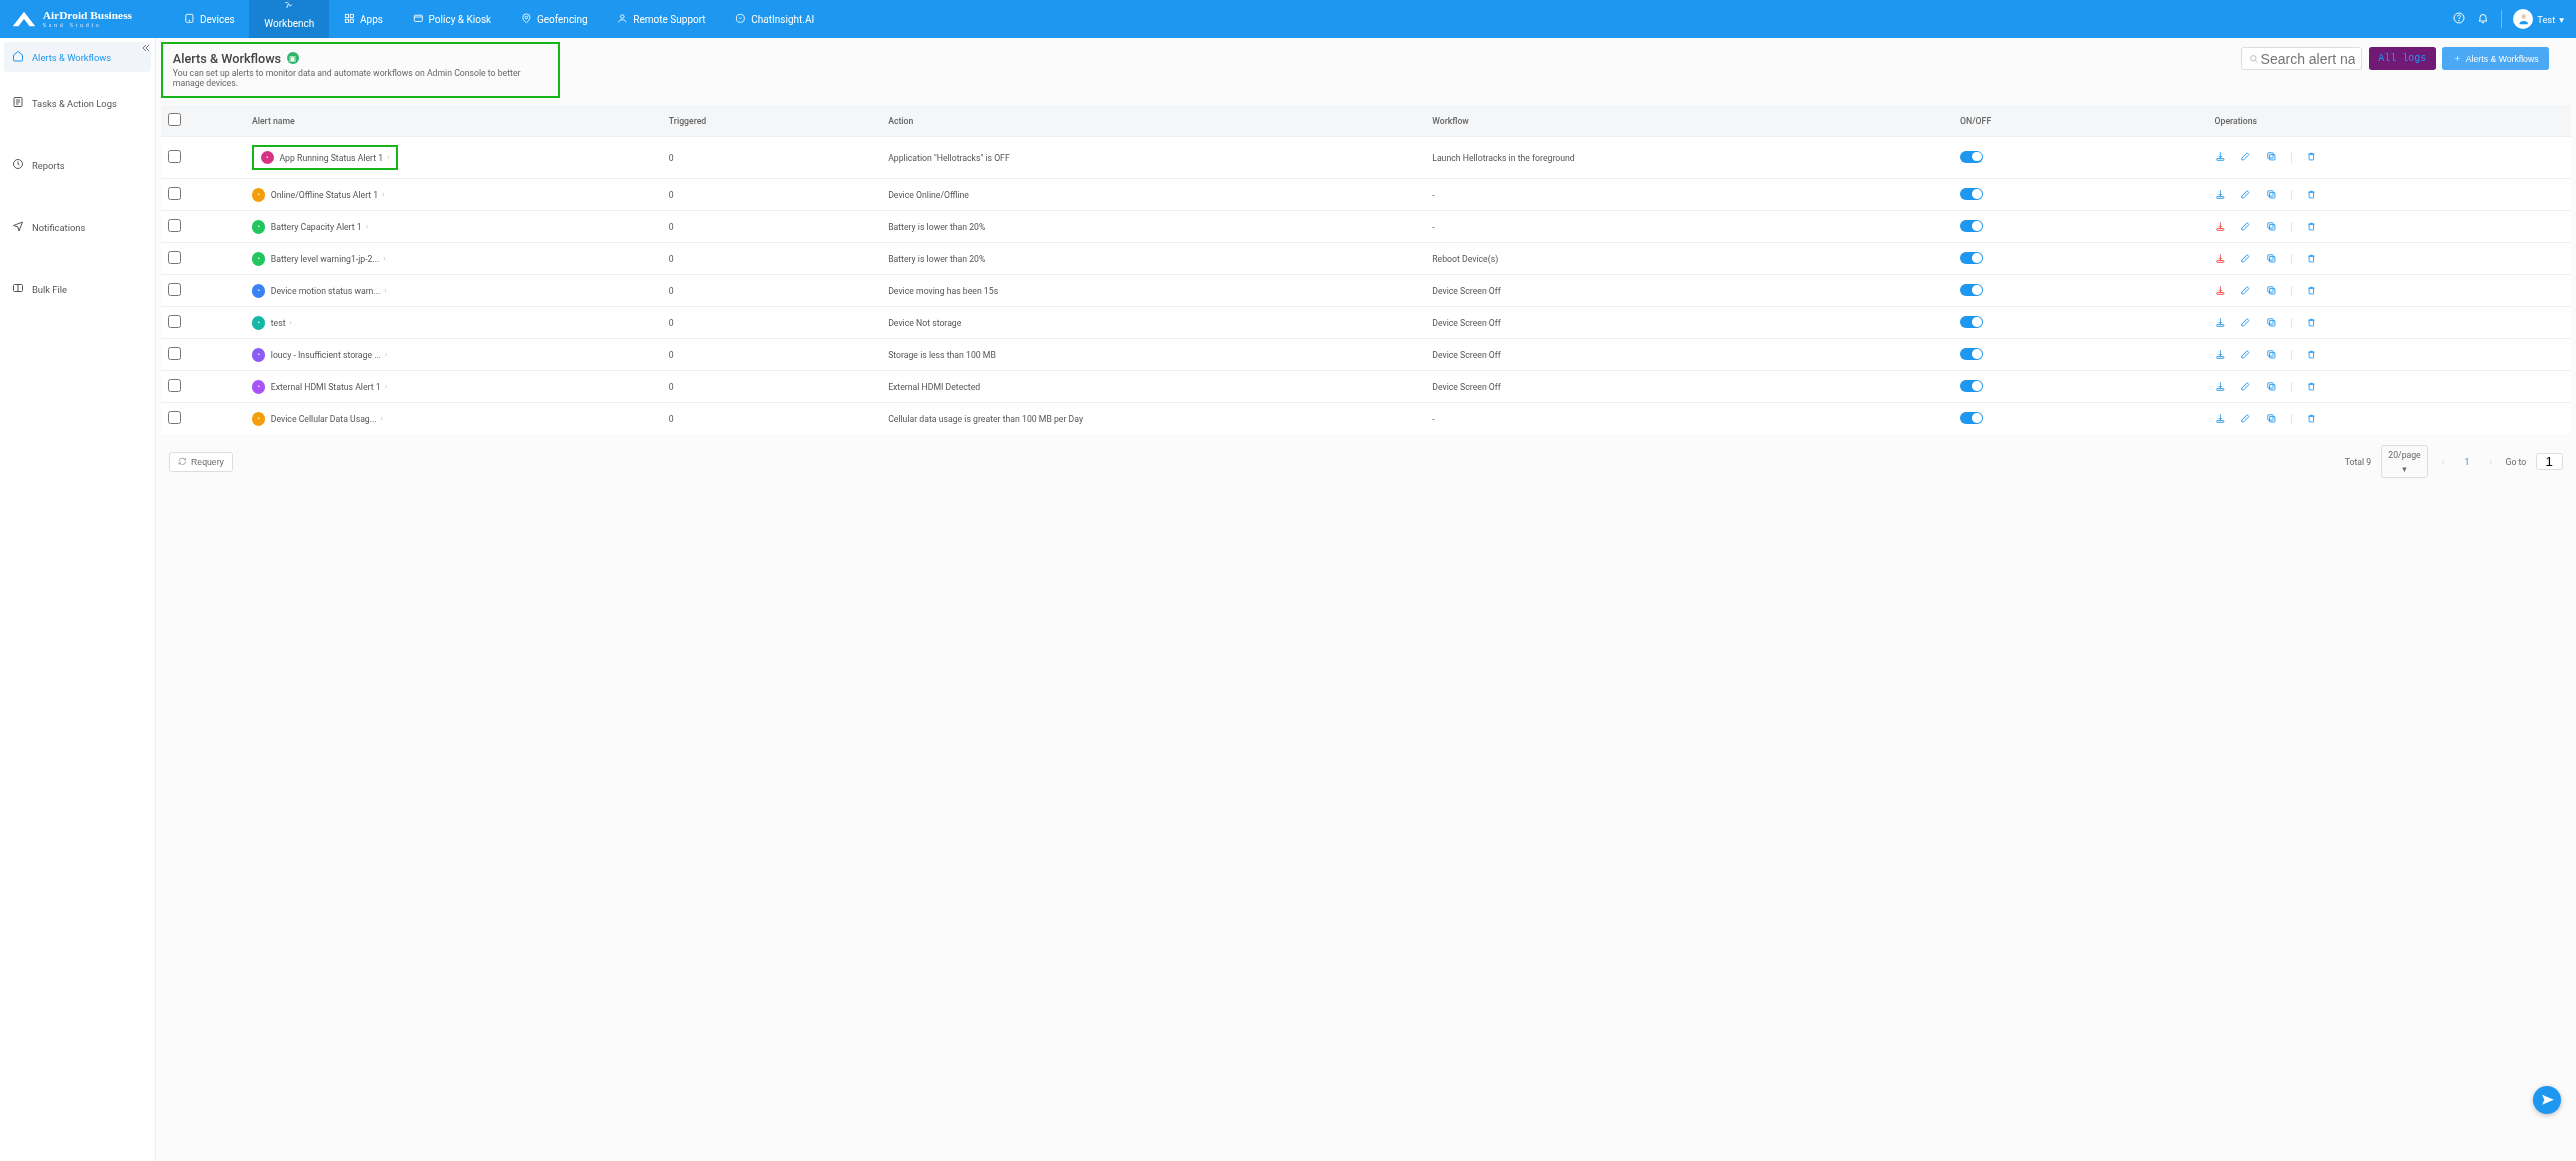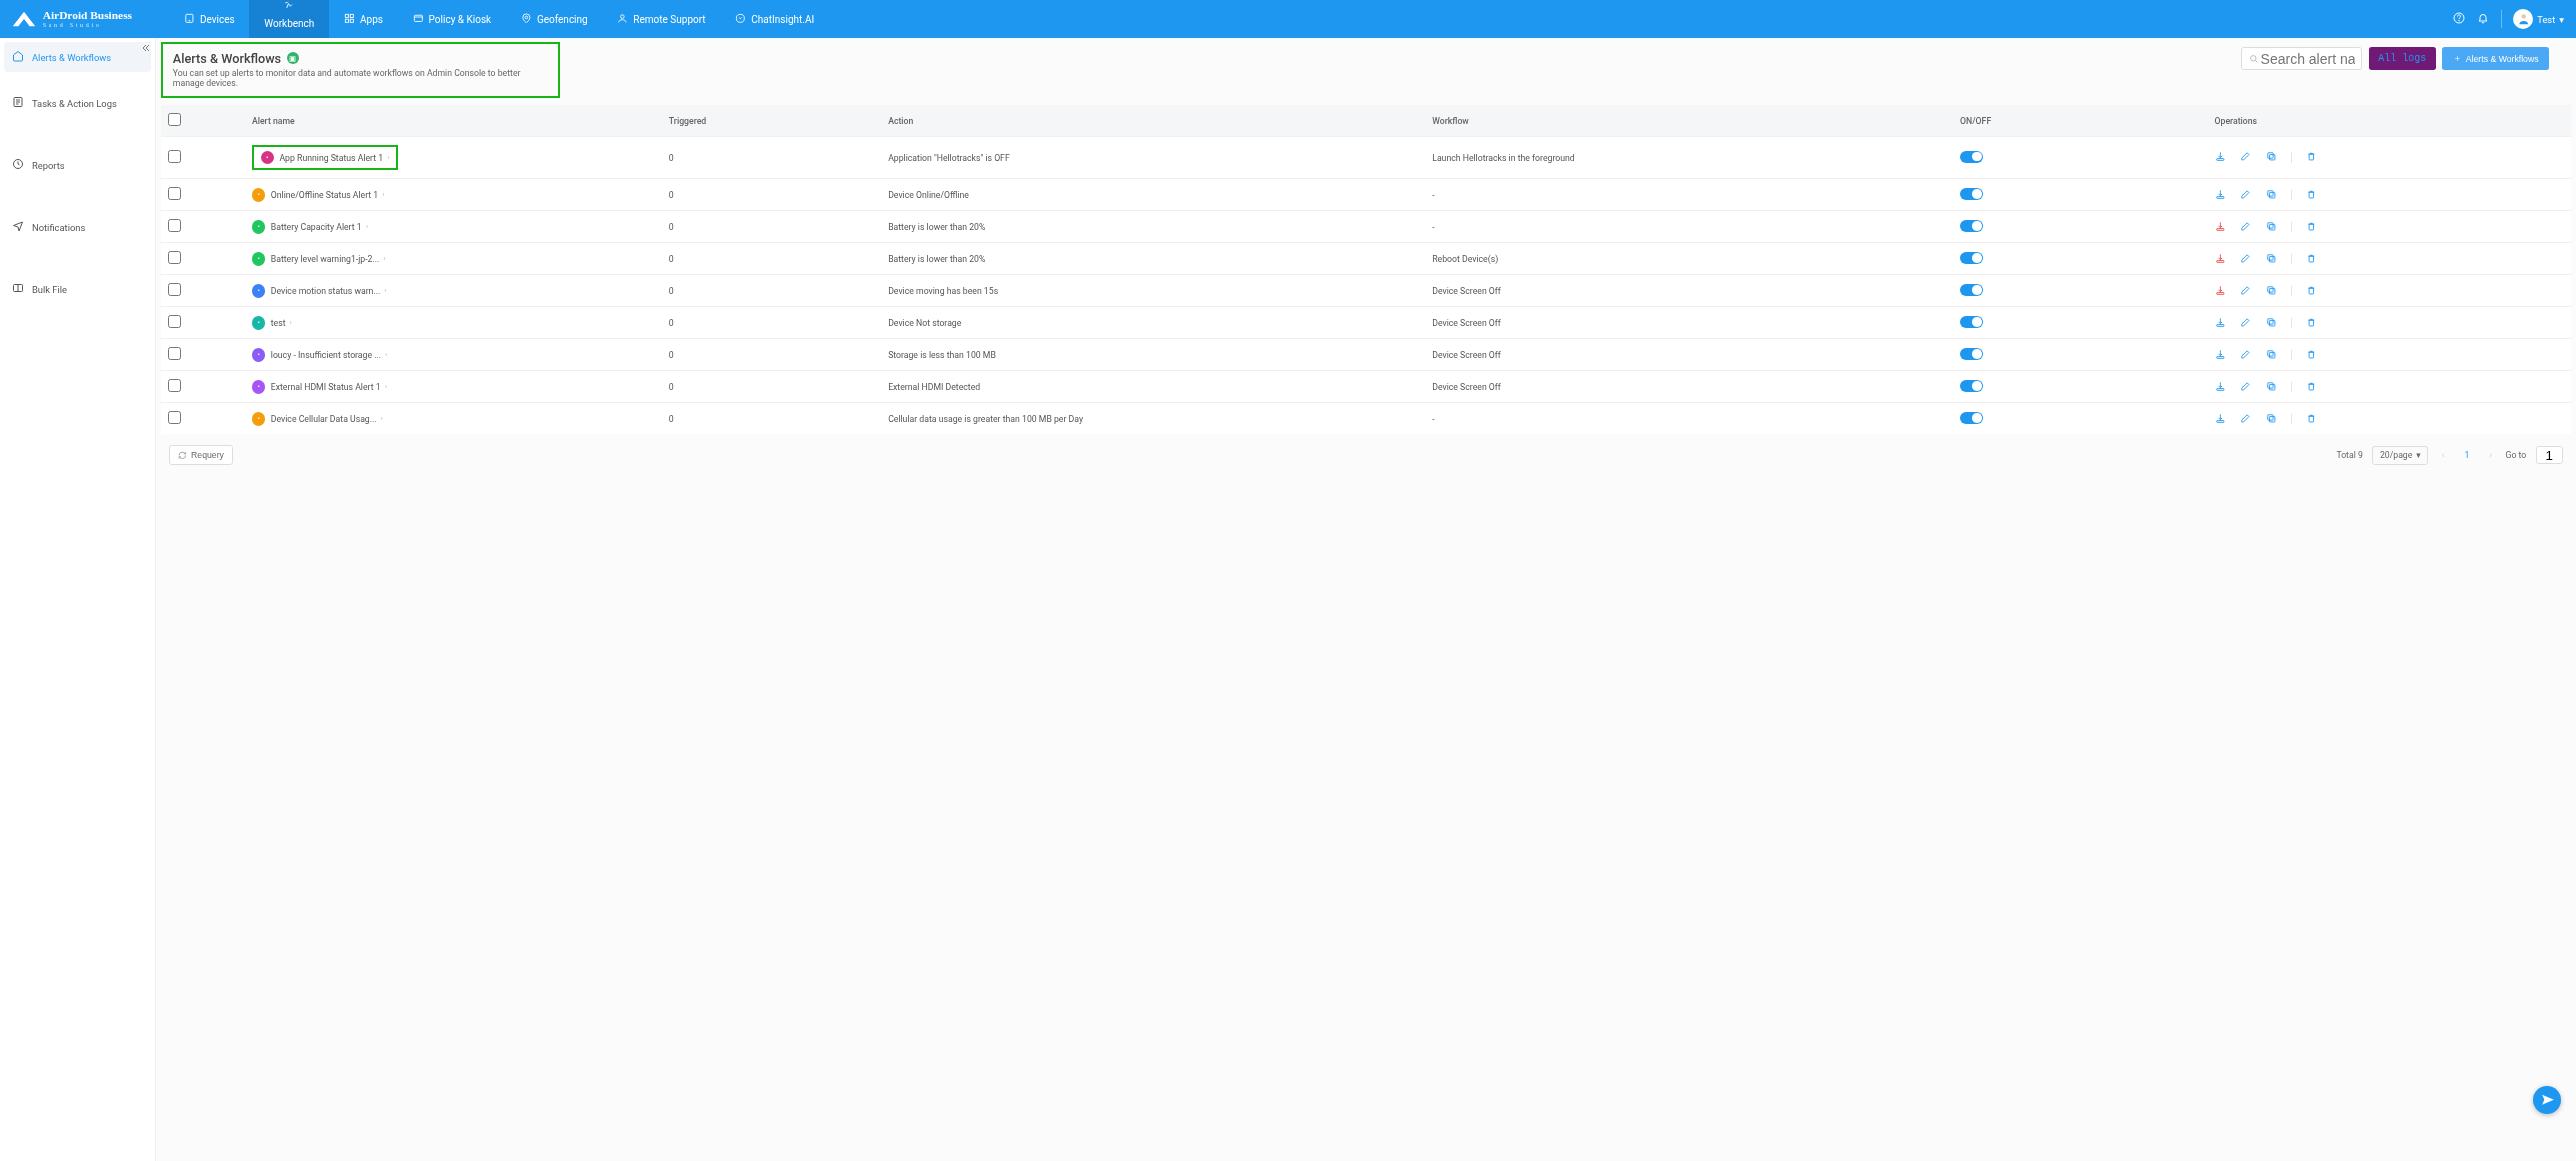--- a/index.html
+++ b/index.html
@@ -48,21 +48,21 @@
 
   .toggle { width: 23px; height: 12px; border-radius: 6px; background: #1d97f0; position: relative; display: inline-block; cursor: pointer; }
   .toggle::after { content: ''; width: 9.4px; height: 9.4px; background: #fff; border-radius: 50%; position: absolute; top: 1.3px; right: 1.3px; }
   .ops { display: flex; gap: 14.8px; align-items: center; color: #1d97f0; }
   .ops .ic { width: 10.7px; height: 10.7px; cursor: pointer; }
   .ops .sep { width: 0.7px; height: 10.7px; background: #e5e5e5; }
 
   .footer { display: flex; align-items: center; padding: 10.7px 13.4px; gap: 14px; }
   .btn-requery { border: 0.7px solid #ddd; background: #fff; padding: 4px 8px; border-radius: 2.7px; color: #666; cursor: pointer; display: flex; gap: 4px; align-items: center; font-size: 8.7px; }
   .footer-right { margin-left: auto; display: flex; align-items: center; gap: 9.4px; font-size: 8.7px; color: #666; }
-  .select-like { border: 0.7px solid #ddd; border-radius: 2.7px; padding: 3.4px 6.7px; display: flex; align-items: center; gap: 4px; cursor: pointer; }
+  .select-like { border: 0.7px solid #ddd; border-radius: 2.7px; padding: 3.4px 6.7px; display: flex; align-items: center; gap: 4px; cursor: pointer; flex-direction: column; }
   .page-btn { color: #ccc; padding: 0 4px; cursor: pointer; }
   .page-num { color: #1d97f0; padding: 0 6.7px; cursor: pointer; }
   .goto-input { width: 27px; border: 0.7px solid #ddd; border-radius: 2.7px; height: 17.4px; text-align: center; }
 
   .fab { position: fixed; right: 14.8px; bottom: 47px; width: 28px; height: 28px; border-radius: 50%; background: #1d97f0; display: flex; align-items: center; justify-content: center; color: #fff; cursor: pointer; box-shadow: 0 1.3px 5.4px rgba(0,0,0,.25); }
 </style>
 </head>
 <body>
 
 <div class="topbar">

